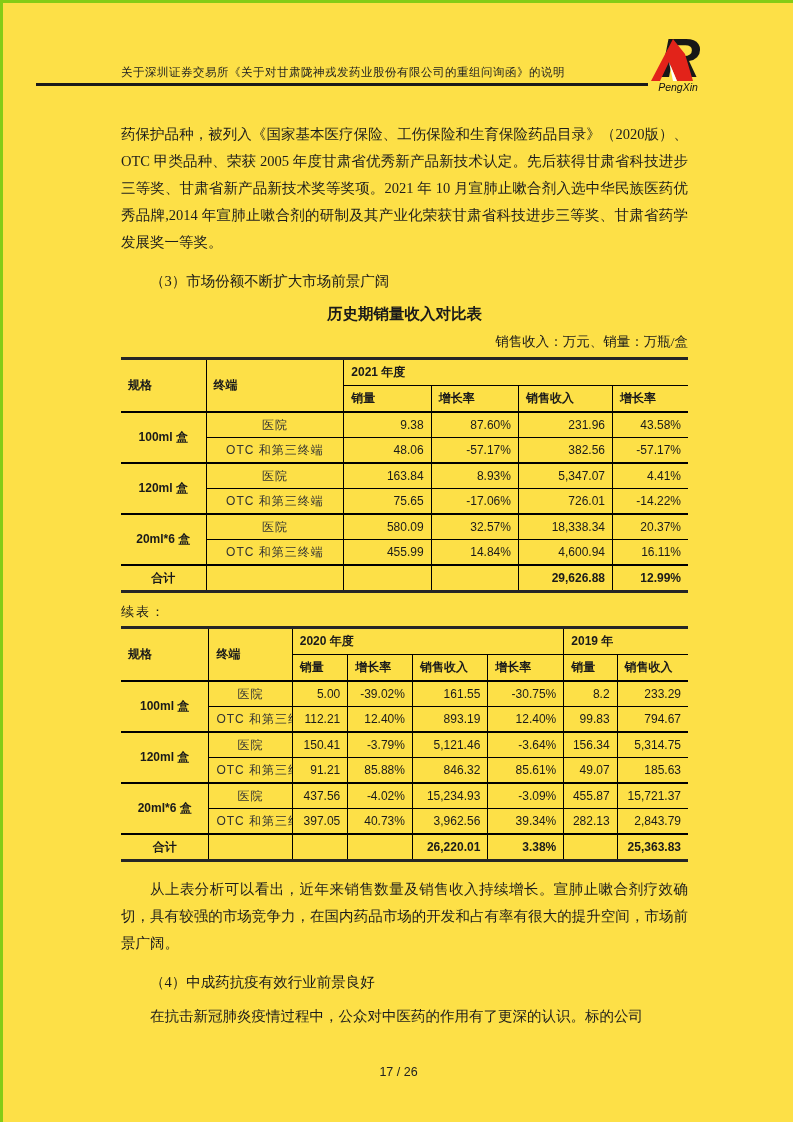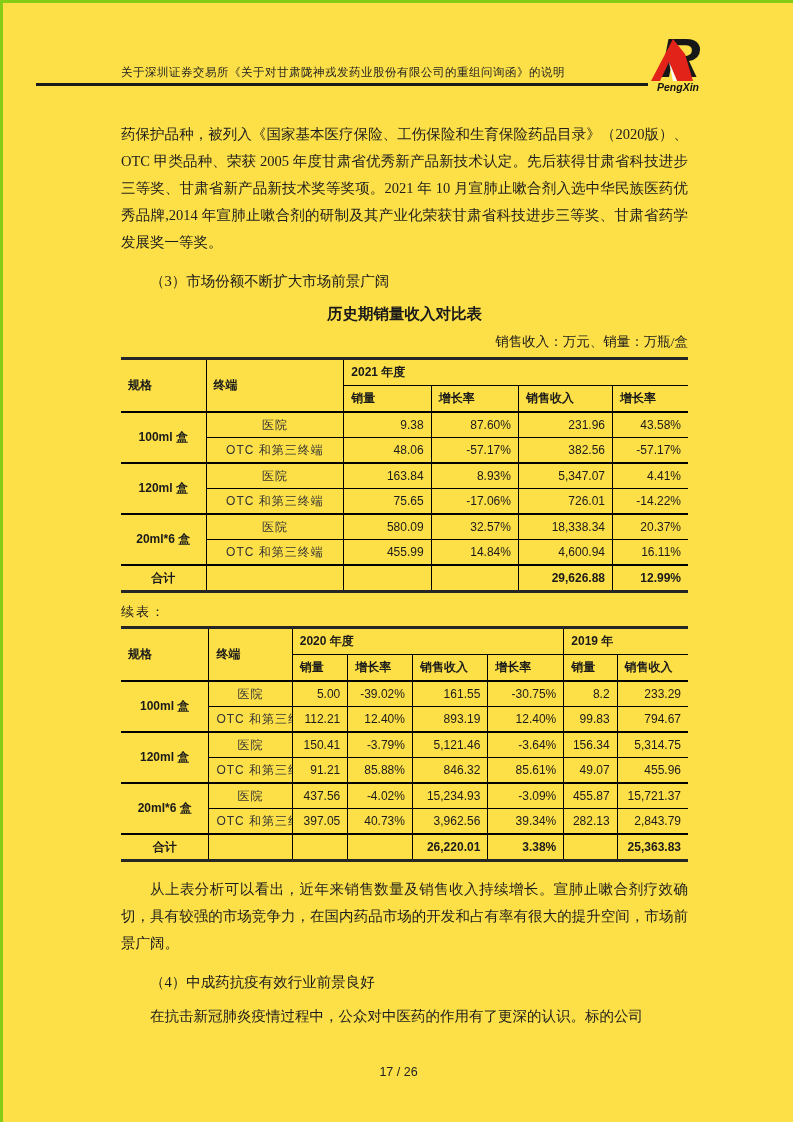--- a/index.html
+++ b/index.html
@@ -11,21 +11,21 @@
   
   .hdr-title {
     position:absolute; left:118px; top:62px; width:520px;
     font-size:11.5px; letter-spacing:0.5px; color:#222;
   }
   .hdr-rule { position:absolute; left:33px; top:80px; width:612px; height:3px; background:#1a1a1a; }
   .logo { position:absolute; left:645px; top:28px; width:60px; text-align:center; }
   .logo svg { display:block; margin:0 auto; }
   .logo-word {
     margin-top:-2px; font-family:"Liberation Sans","DejaVu Sans",sans-serif;
-    font-style:italic; font-weight:700; font-size:10.5px; letter-spacing:0px; color:#111;
+    font-style:italic; font-weight:400; font-size:10.5px; letter-spacing:0px; color:#111;
     position:relative;
   }
   
   .content { position:absolute; left:118px; top:118px; width:567px; }
   .para {
     margin:0; font-size:14.5px; line-height:27px; text-align:justify;
     color:#1c1c1c;
   }
   .indent { text-indent:2em; }
   .h-num { margin:12px 0 2px 0; font-size:14.5px; line-height:27px; text-indent:2em; }
@@ -220,21 +220,21 @@
         <td class="num vl">156.34</td>
         <td class="num vl">5,314.75</td>
       </tr>
       <tr class="row-b">
         <td class="term vl">OTC 和第三终端</td>
         <td class="num vl">91.21</td>
         <td class="num vl">85.88%</td>
         <td class="num vl">846.32</td>
         <td class="num vl">85.61%</td>
         <td class="num vl">49.07</td>
-        <td class="num vl">455.96</td>
+        <td class="num vl">185.63</td>
       </tr>
       <tr class="row-a">
         <td rowspan="2" class="spec">20ml*6 盒</td>
         <td class="term vl">医院</td>
         <td class="num vl">437.56</td>
         <td class="num vl">-4.02%</td>
         <td class="num vl">15,234.93</td>
         <td class="num vl">-3.09%</td>
         <td class="num vl">455.87</td>
         <td class="num vl">15,721.37</td>

